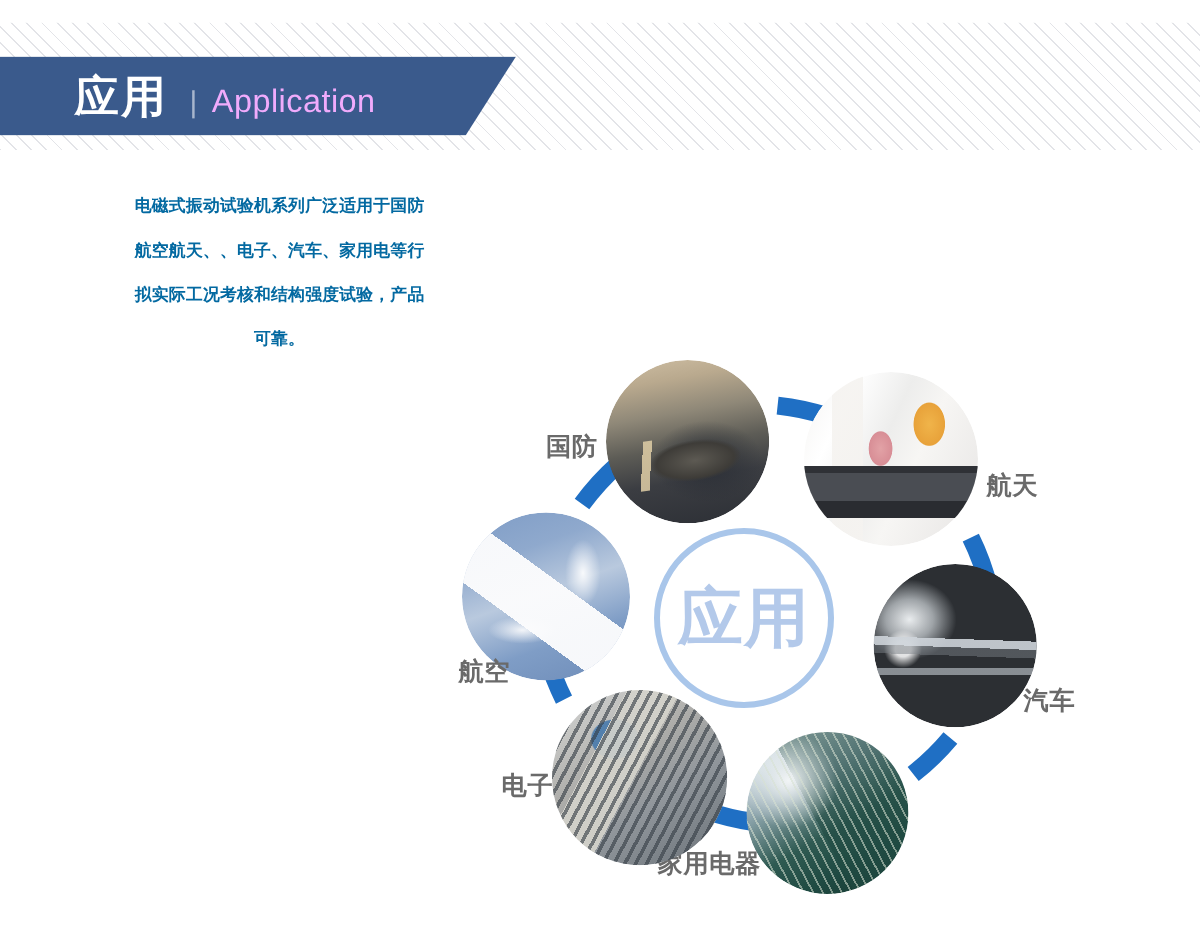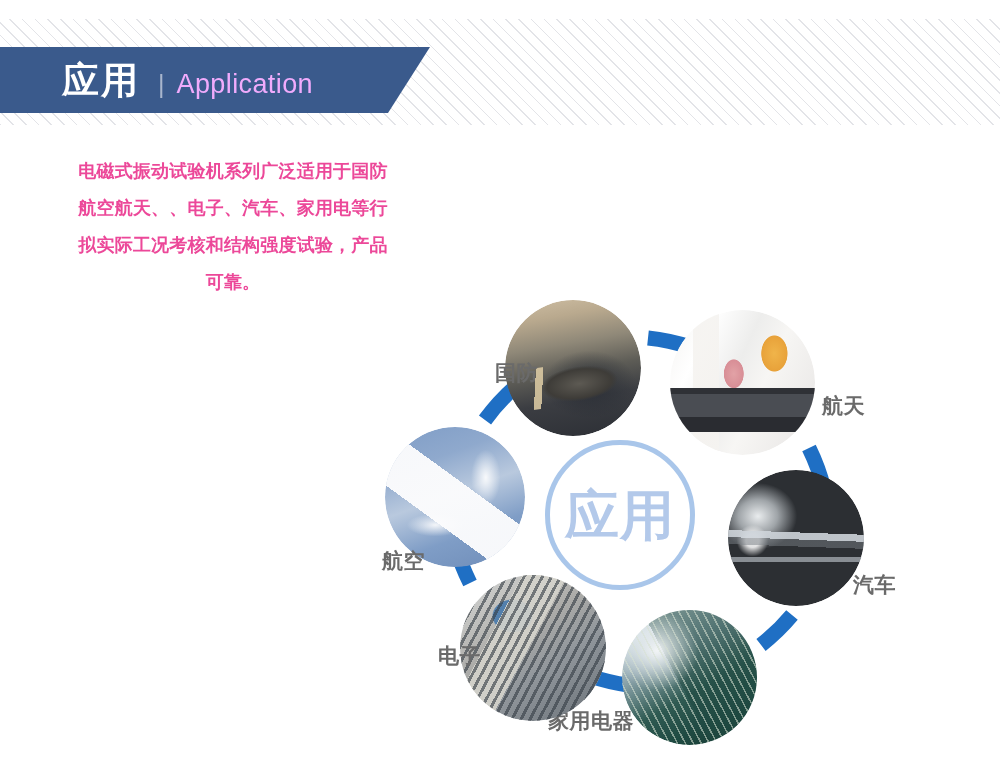--- a/index.html
+++ b/index.html
@@ -83,23 +83,23 @@
   }
 
   
   .intro {
     position: absolute;
     left: 38px;
     top: 153px;
     width: 390px;
   }
   .intro-line {
-    font-size: 18px;
+    font-size: 14px;
     font-weight: 700;
-    color: #ec4899;
+    color: #0369a1;
     line-height: 37px;
     letter-spacing: 0.2px;
     white-space: nowrap;
   }
 
   
   .diagram {
     position: absolute;
     left: 360px;
     top: 285px;
@@ -284,41 +284,41 @@
       </g>
     </svg>
 
     <div class="center-ring">
       <span class="center-label">应用</span>
     </div>
 
     <div class="bubble" style="left:145px; top:15px; width:136px; height:136px;">
       <div class="photo ph-defense"></div>
     </div>
-    <div class="node-label" style="left:95px; top:77px;margin-left:40px;">国防</div>
+    <div class="node-label" style="left:95px; top:77px;">国防</div>
 
     <div class="bubble" style="left:310px; top:25px; width:145px; height:145px;">
       <div class="photo ph-appliance"></div>
     </div>
     <div class="node-label" style="left:462px; top:110px;">航天</div>
 
     <div class="bubble" style="left:368px; top:185px; width:136px; height:136px;">
       <div class="photo ph-car"></div>
     </div>
     <div class="node-label" style="left:493px; top:289px;">汽车</div>
 
     <div class="bubble" style="left:262px; top:325px; width:135px; height:135px;">
       <div class="photo ph-pcb"></div>
     </div>
     <div class="node-label" style="left:188px; top:425px;">家用电器</div>
 
     <div class="bubble" style="left:100px; top:290px; width:146px; height:146px;">
       <div class="photo ph-satellite"></div>
     </div>
-    <div class="node-label" style="left:58px; top:360px;margin-left:20px;">电子</div>
+    <div class="node-label" style="left:58px; top:360px;">电子</div>
 
     <div class="bubble" style="left:25px; top:142px; width:140px; height:140px;">
       <div class="photo ph-aviation"></div>
     </div>
     <div class="node-label" style="left:22px; top:265px;">航空</div>
 
   </div>
 </div>
 
 </body></html>

